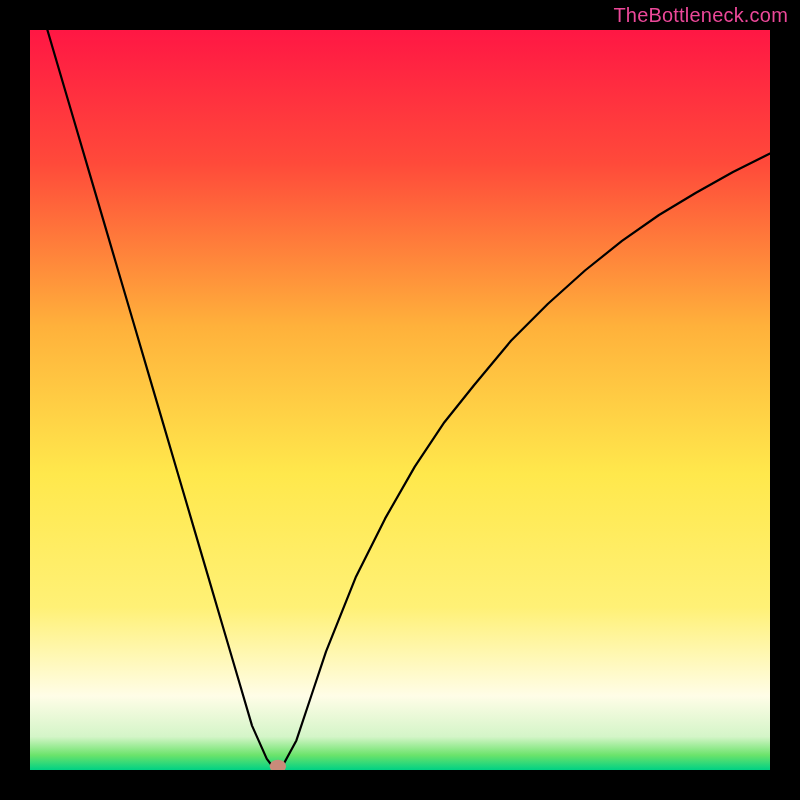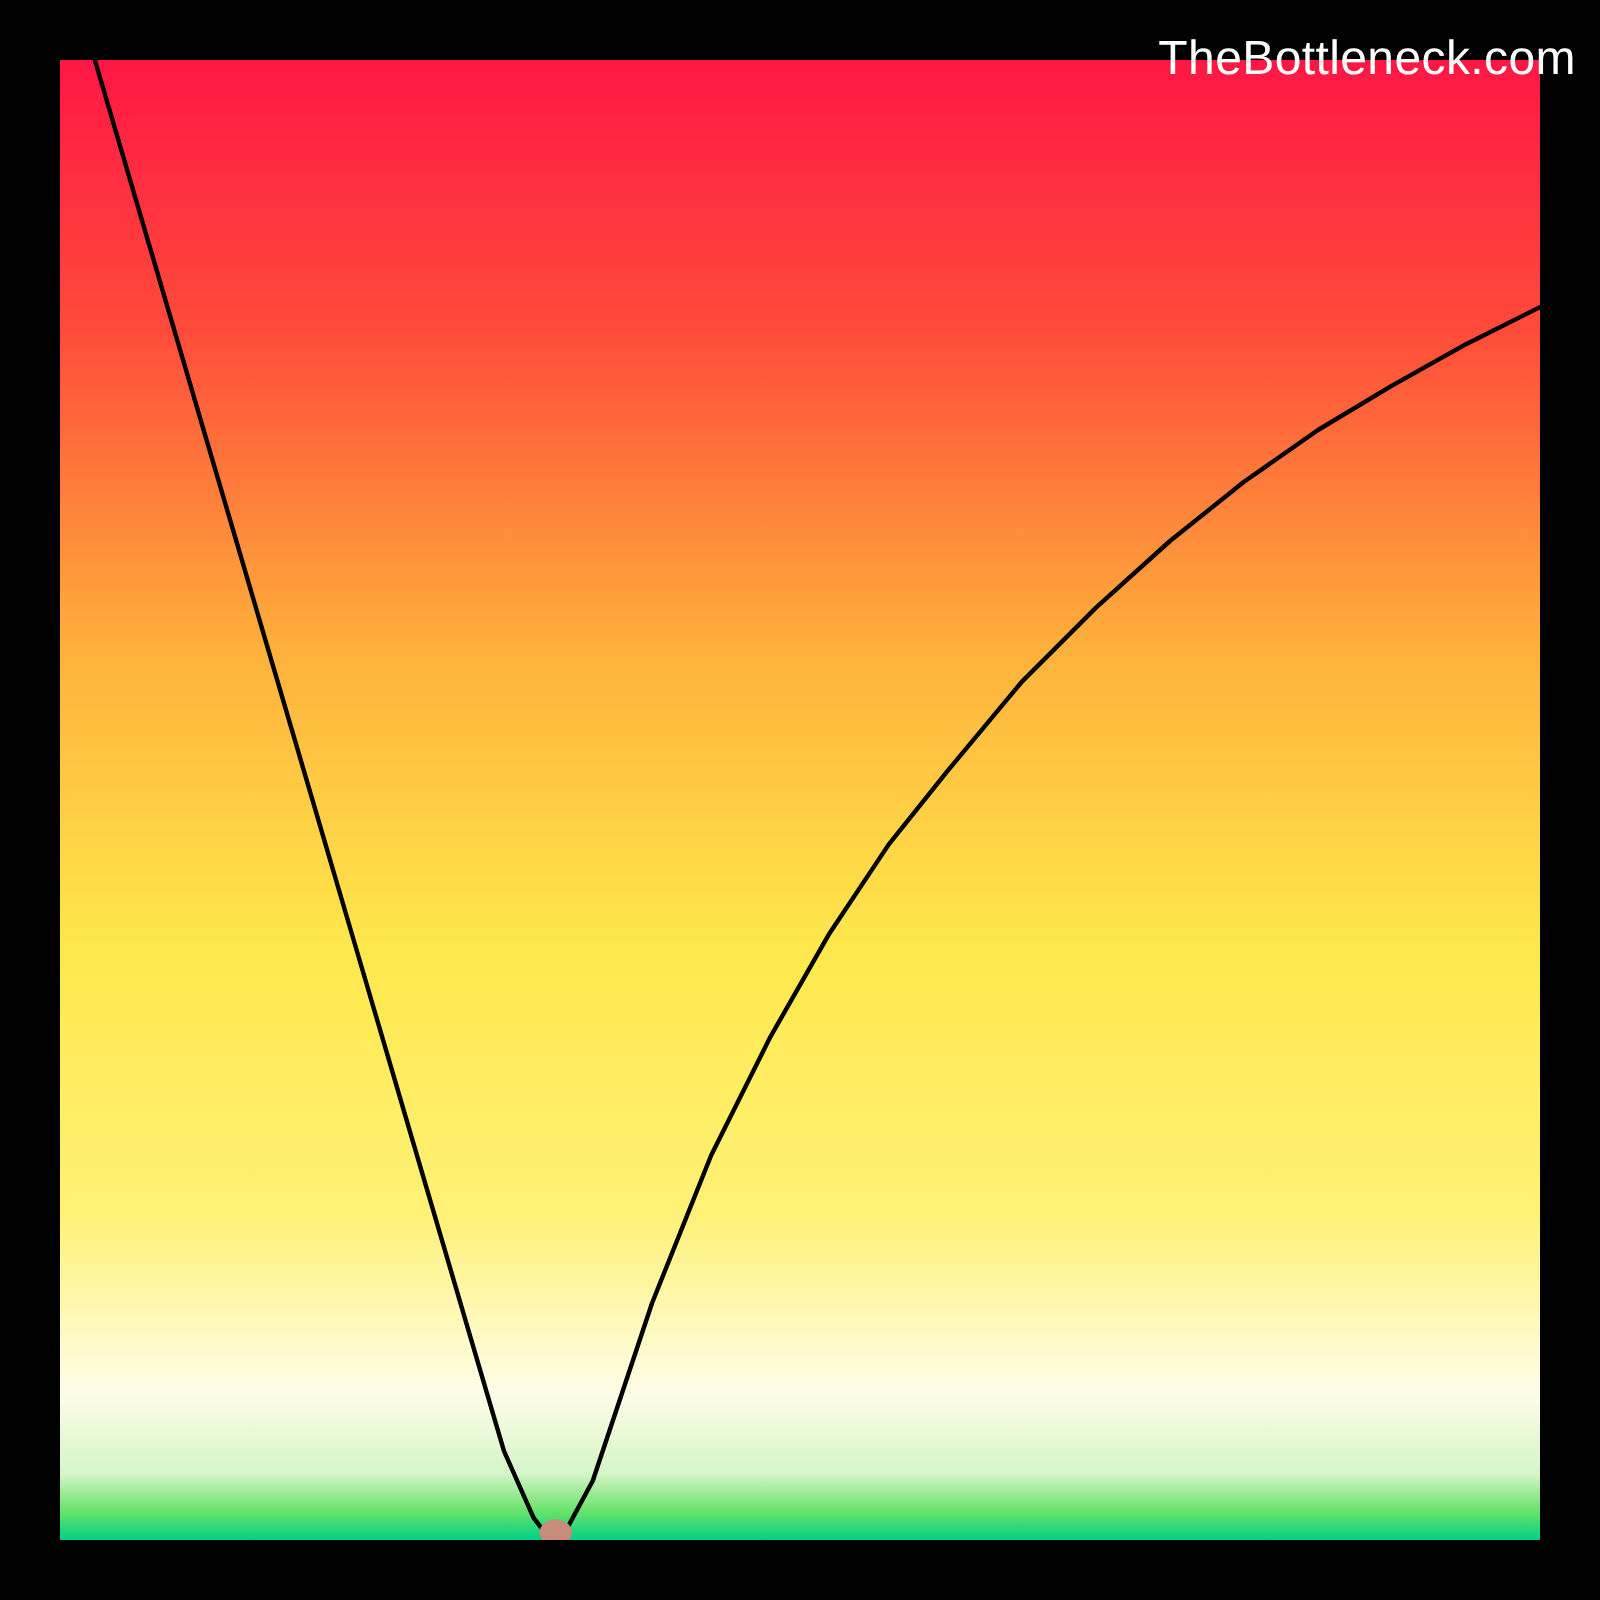--- a/index.html
+++ b/index.html
@@ -19,24 +19,24 @@
   .plot-area {
     position: absolute;
     left: 30px;
     top: 30px;
     width: 740px;
     height: 740px;
     overflow: hidden;
   }
   .watermark {
     position: absolute;
-    top: 16px;
+    top: 4px;
     right: 12px;
-    color: #ffffff;
-    font-size: 24px;
+    color: #ec4899;
+    font-size: 20px;
     font-weight: 500;
     letter-spacing: 0.2px;
     z-index: 10;
   }
   svg { display: block; }
 </style>
 </head>
 <body>
 
 <div class="frame">

